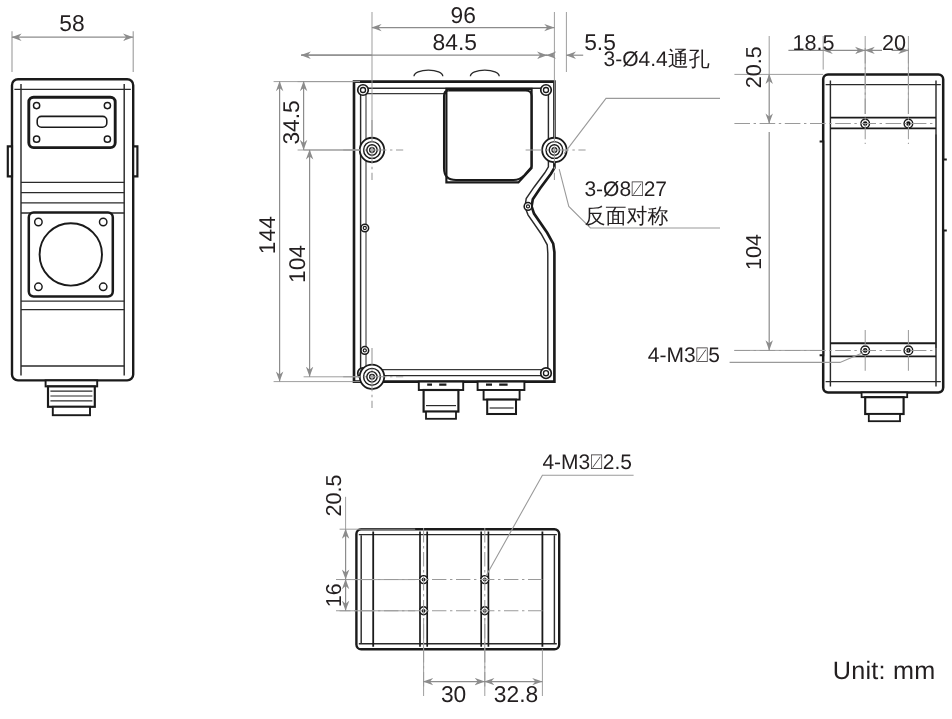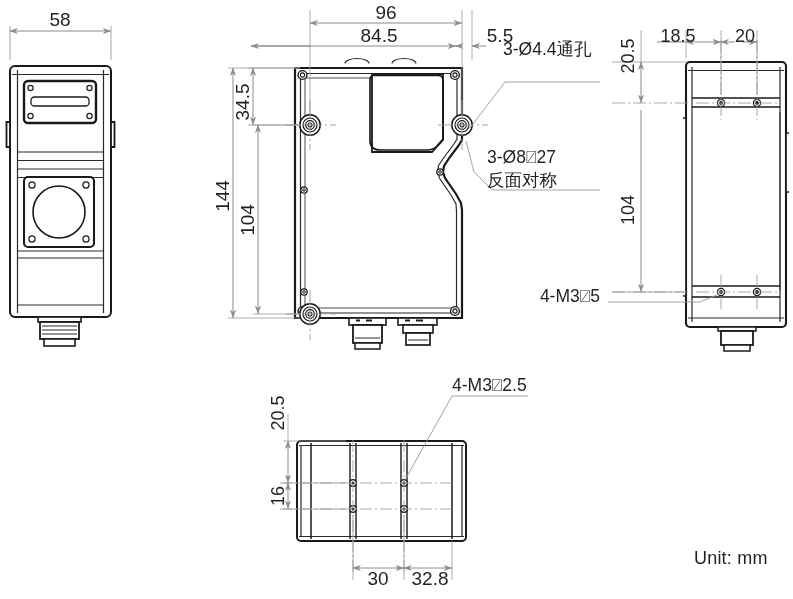--- a/index.html
+++ b/index.html
@@ -1,20 +1,20 @@
 <!DOCTYPE html>
 <html><head>
 <meta charset="utf-8">
 <style>
   html,body{margin:0;padding:0;background:#ffffff;}
   body{width:793px;height:599px;overflow:hidden;
        font-family:"Liberation Sans","DejaVu Sans",sans-serif;}
   #stage{position:relative;width:651px;height:599px;background:#fff;}
   #stage svg{position:absolute;left:0;top:0;}
-  .unit-label{position:absolute;left:694px;top:548px;font-size:18px;color:#231f20;
+  .unit-label{position:absolute;left:694px;top:548px;font-size:21px;color:#231f20;
               white-space:nowrap;letter-spacing:.2px;}
 </style>
 </head>
 <body>
 
 <div id="stage">
 
   <svg width="793" height="599" viewBox="0 0 793 599">
 
     <defs>

